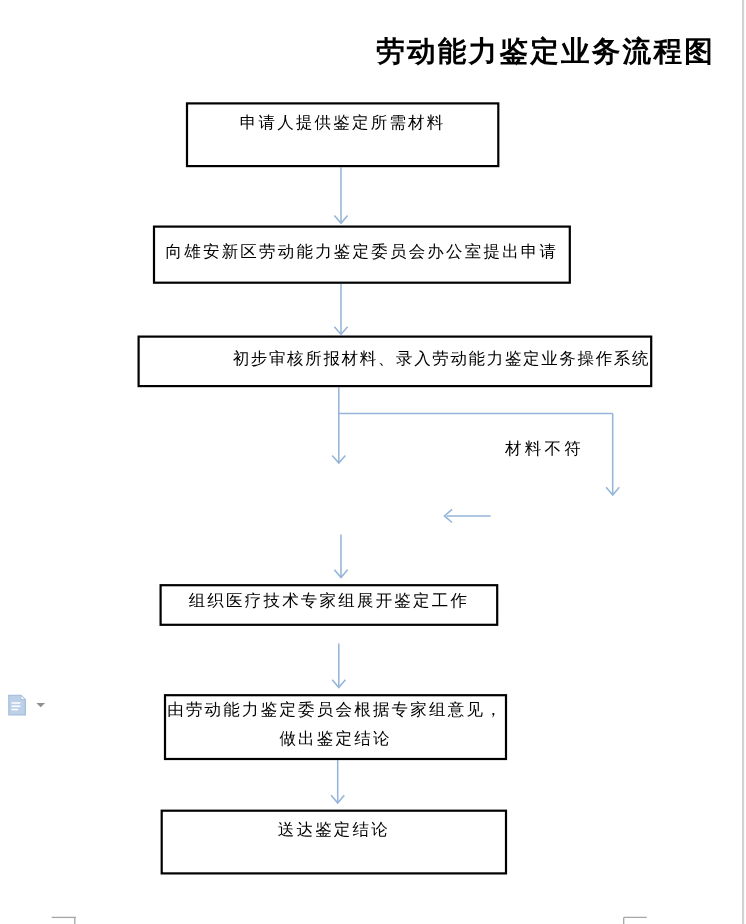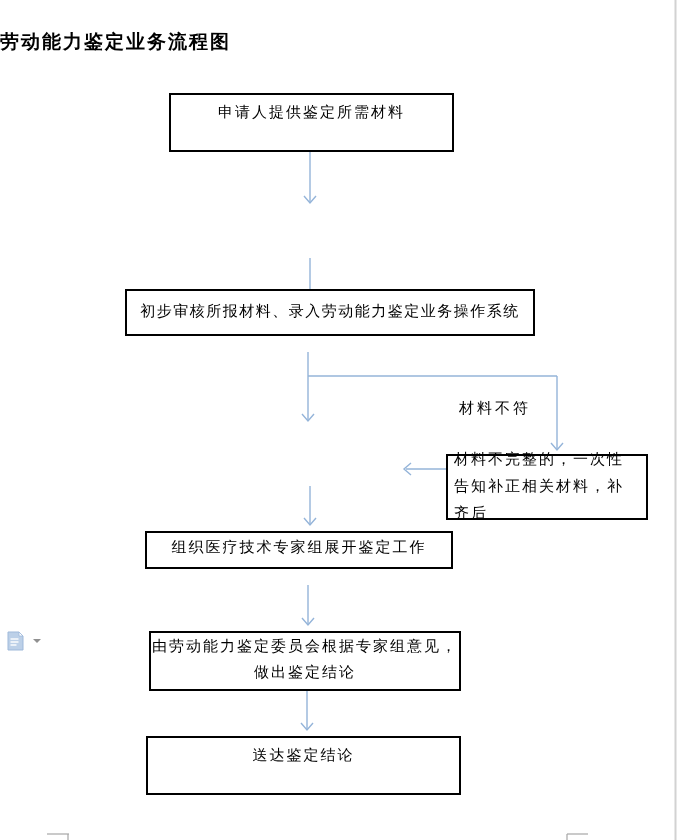--- a/index.html
+++ b/index.html
@@ -13,22 +13,22 @@
     background:#ffffff;
     overflow:hidden;
   }
   #connector-layer{
     position:absolute;left:0;top:0;width:678px;height:840px;
     z-index:0;
   }
   .doc-title{
     position:absolute;
     left:0;top:29px;width:650px;
-    text-align:left;
-    font-size:19px;font-weight:bold;color:#000;
+    text-align:right;
+    font-size:26px;font-weight:bold;color:#000;
     letter-spacing:2px;
     z-index:1;
   }
   .flow-box{
     position:absolute;
     box-sizing:border-box;
     border:2px solid #000;
     background:#fff;
     display:flex;
     flex-direction:column;
@@ -38,21 +38,21 @@
     font-size:15px;color:#000;
     letter-spacing:2px;
     line-height:26px;
     padding-bottom:21px;
     z-index:1;
   }
   .flow-box.single{white-space:nowrap;}
   .flow-box.wrap{padding:2px 0 6px 0;}
   #node-provide{left:169px;top:93px;width:285px;height:59px;}
   #node-submit{left:139px;top:205px;width:380px;height:53px;padding-bottom:4px;}
-  #node-review{left:125px;top:289px;width:410px;height:47px;padding-bottom:4px;letter-spacing:1.5px;}
+  #node-review{left:125px;top:305px;width:468px;height:47px;padding-bottom:4px;letter-spacing:1.5px;align-items:flex-end;}
   #node-accept{left:133px;top:426px;width:270px;height:60px;}
   #node-incomplete{left:446px;top:454px;width:202px;height:66px;text-align:left;align-items:flex-start;padding:4px 6px 6px 6px;line-height:27px;}
   #node-organize{left:145px;top:531px;width:308px;height:38px;padding-bottom:6px;}
   #node-committee{left:149px;top:631px;width:312px;height:60px;line-height:26px;}
   #node-deliver{left:146px;top:736px;width:315px;height:59px;}
   .branch-label{
     position:absolute;
     left:459px;top:399px;
     font-size:15px;letter-spacing:3px;color:#000;
     z-index:1;white-space:nowrap;
@@ -106,29 +106,29 @@
 
     <line x1="675.5" y1="0" x2="675.5" y2="840" stroke-width="2" stroke="#d2d2d2"></line>
   </svg>
 
   <div class="doc-title">劳动能力鉴定业务流程图</div>
 
   <div class="flow-box single" id="node-provide">
     <span>申请人提供鉴定所需材料</span>
   </div>
 
+  <div class="flow-box single" id="node-submit">
+    <span>向雄安新区劳动能力鉴定委员会办公室提出申请</span>
+  </div>
 
   <div class="flow-box single" id="node-review">
     <span>初步审核所报材料、录入劳动能力鉴定业务操作系统</span>
   </div>
 
 
-  <div class="flow-box wrap" id="node-incomplete">
-    <span>材料不完整的，一次性告知补正相关材料，补齐后</span>
-  </div>
 
   <div class="flow-box single" id="node-organize">
     <span>组织医疗技术专家组展开鉴定工作</span>
   </div>
 
   <div class="flow-box single" id="node-deliver">
     <span>送达鉴定结论</span>
   </div>
 
   <div class="flow-box wrap" id="node-committee">

